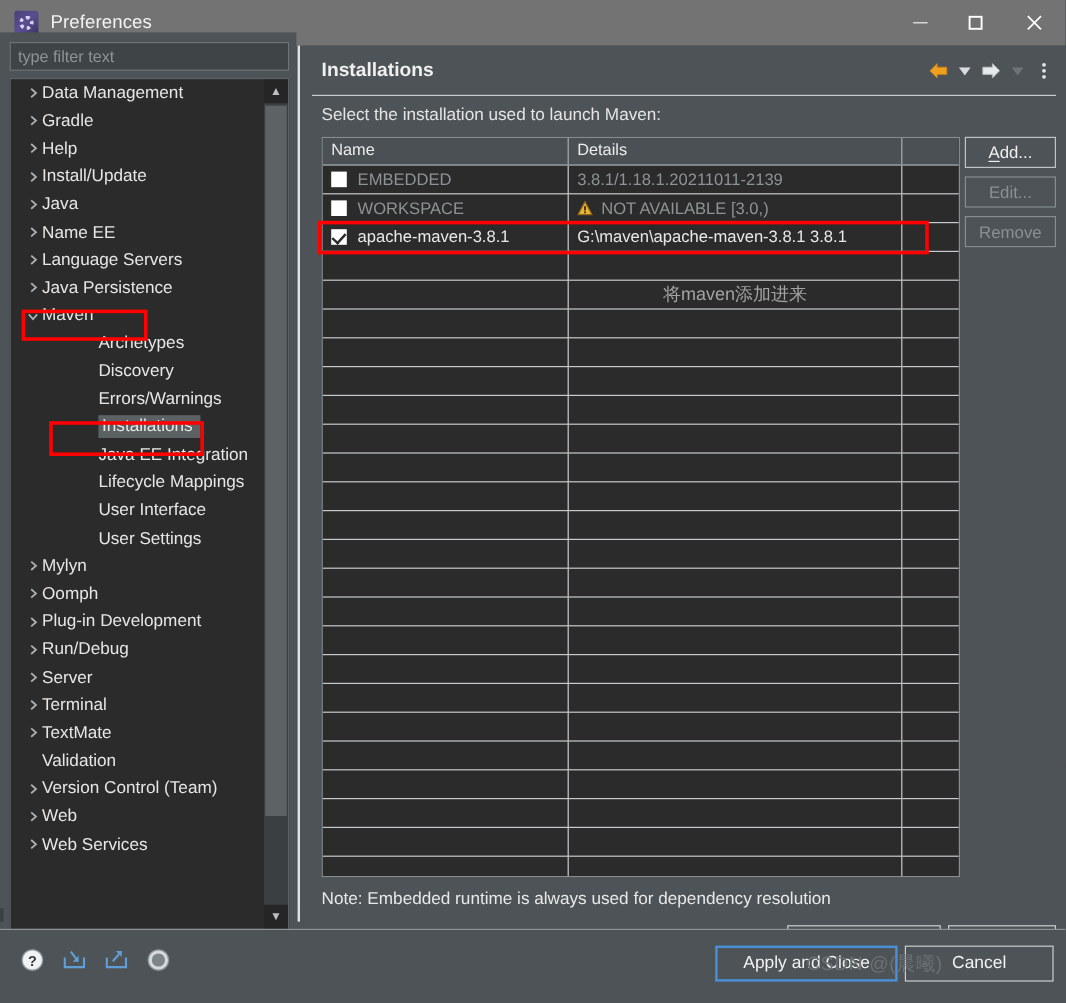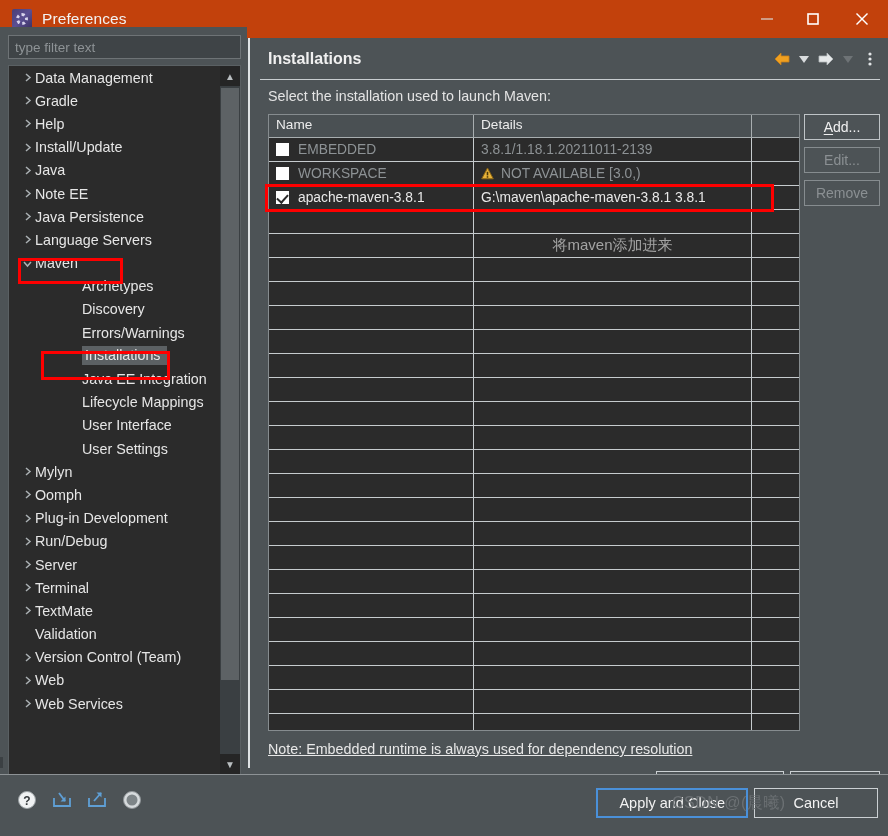--- a/index.html
+++ b/index.html
@@ -12,21 +12,21 @@
   }
   #app {
     position: relative;
     width: 888px; height: 836px;
     background: #4d5356;
   }
 
   
   .titlebar {
     position: absolute; left: 0; top: 0; width: 888px; height: 38px;
-    background: #c2410c;
+    background: #737373;
     display: flex; align-items: center;
   }
   .title-icon {
     width: 20px; height: 20px; margin-left: 12px; margin-right: 10px;
     background: linear-gradient(135deg,#4a3f78 0%,#5b4f92 50%,#3a3060 100%);
     border-radius: 2px;
     position: relative;
     flex: none;
   }
   .title-icon::after {
@@ -239,21 +239,21 @@
     color: #f0f0f0;
     font-size: 14px;
     font-family: "Liberation Sans", sans-serif;
     display: flex; align-items: center; justify-content: center;
   }
   .sbtn.disabled { color: #8b9093; border-color: #868c8f; }
   .sbtn u { text-underline-offset: 2px; }
 
   .note {
     position: absolute; left: 16px; top: 703px;
-    color: #e8e8e8; font-size: 14.3px; text-decoration: underline;
+    color: #e8e8e8; font-size: 14.3px;
   }
 
   .bot-btns {
     position: absolute; right: 8px; top: 733px;
     display: flex; gap: 6px;
   }
   .bbtn {
     height: 28px; padding: 0 12px;
     background: #4d5356;
     border: 1px solid #cbd0d3;
@@ -383,37 +383,37 @@
               </svg>
             </span>
             <span class="lbl">Java</span>
           </div>
           <div class="tree-item">
             <span class="chev">
               <svg width="11" height="11" viewBox="0 0 11 11">
                 <path d="M4 2 L8 5.5 L4 9" fill="none" stroke="#aab0b3" stroke-width="1.5"></path>
               </svg>
             </span>
-            <span class="lbl">Note EE</span>
+            <span class="lbl">Name EE</span>
+          </div>
+          <div class="tree-item">
+            <span class="chev">
+              <svg width="11" height="11" viewBox="0 0 11 11">
+                <path d="M4 2 L8 5.5 L4 9" fill="none" stroke="#aab0b3" stroke-width="1.5"></path>
+              </svg>
+            </span>
+            <span class="lbl">Language Servers</span>
           </div>
           <div class="tree-item">
             <span class="chev">
               <svg width="11" height="11" viewBox="0 0 11 11">
                 <path d="M4 2 L8 5.5 L4 9" fill="none" stroke="#aab0b3" stroke-width="1.5"></path>
               </svg>
             </span>
             <span class="lbl">Java Persistence</span>
-          </div>
-          <div class="tree-item">
-            <span class="chev">
-              <svg width="11" height="11" viewBox="0 0 11 11">
-                <path d="M4 2 L8 5.5 L4 9" fill="none" stroke="#aab0b3" stroke-width="1.5"></path>
-              </svg>
-            </span>
-            <span class="lbl">Language Servers</span>
           </div>
           <div class="tree-item">
             <span class="chev">
               <svg width="11" height="11" viewBox="0 0 11 11">
                 <path d="M2 4 L5.5 8 L9 4" fill="none" stroke="#aab0b3" stroke-width="1.5"></path>
               </svg>
             </span>
             <span class="lbl">Maven</span>
           </div>
           <div class="tree-item child">

